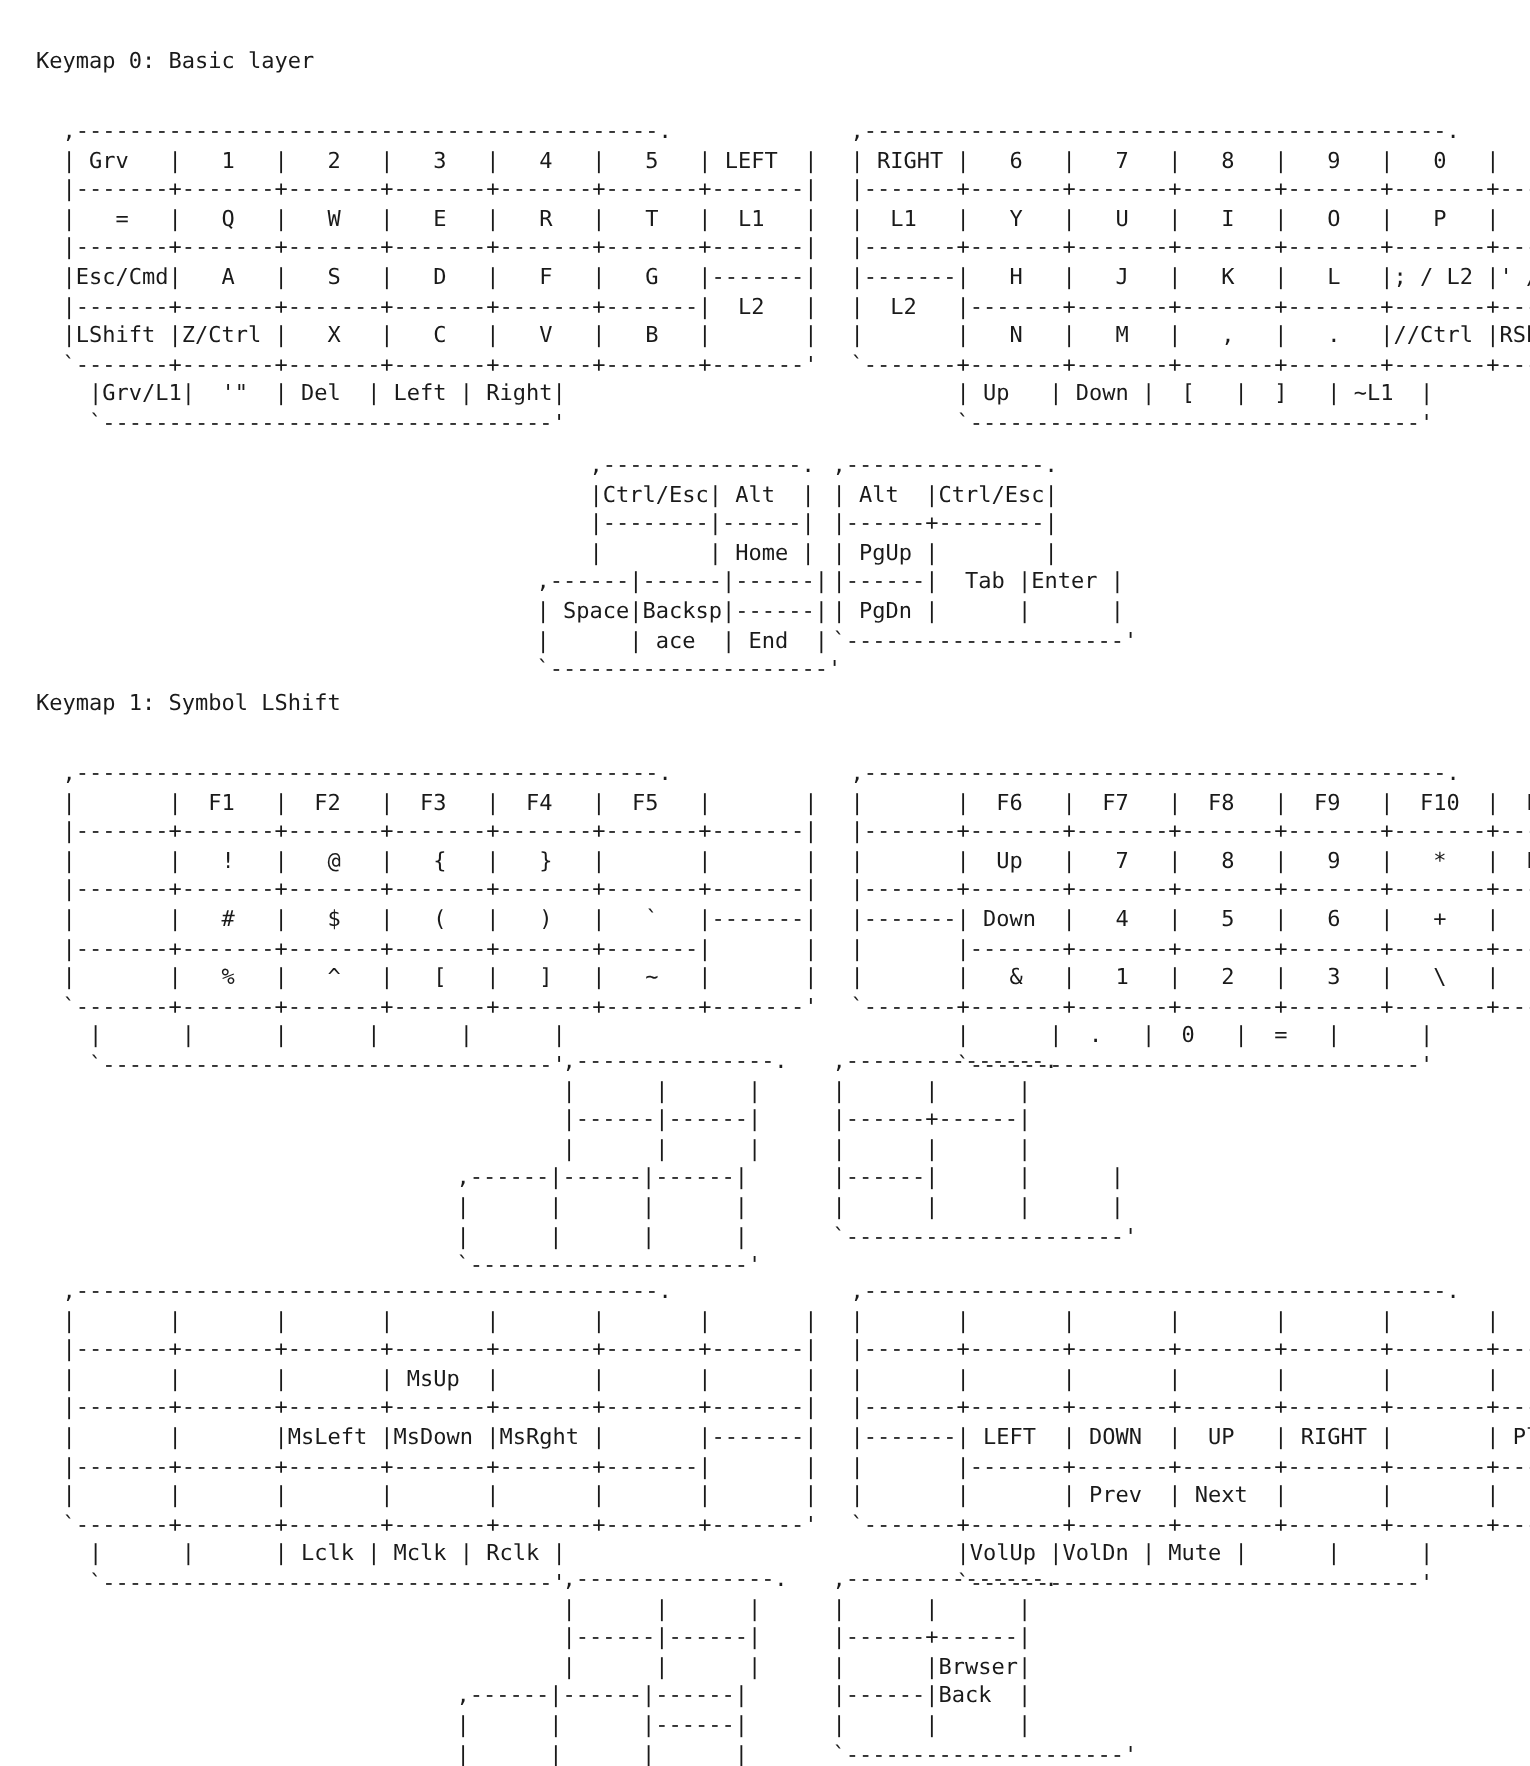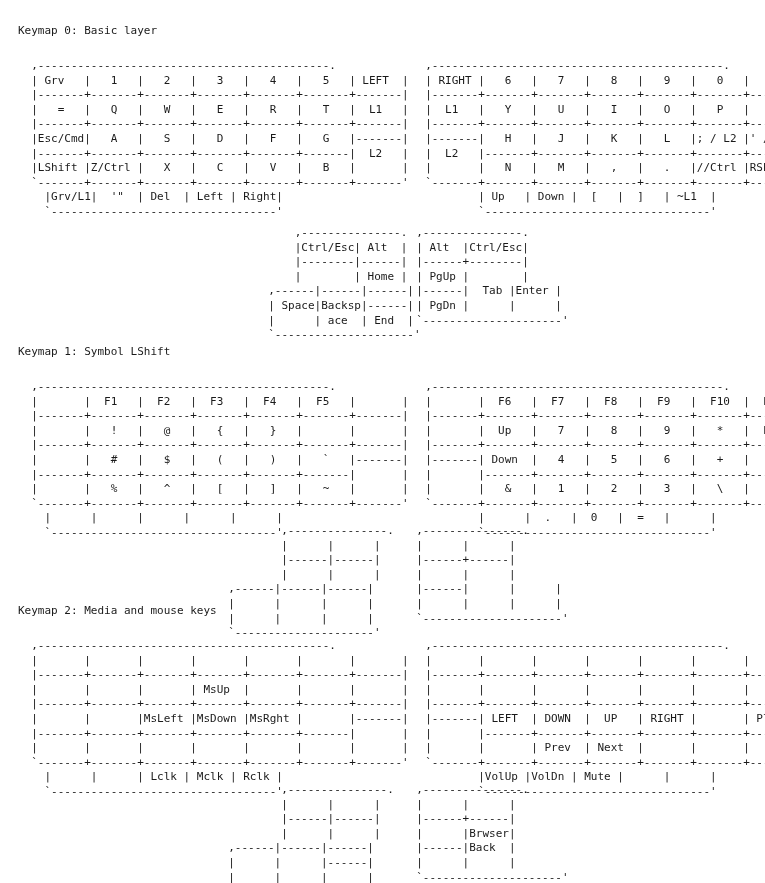--- a/index.html
+++ b/index.html
@@ -138,21 +138,20 @@
   `---------------------'</pre>
 
   <pre class="ascii-block" id="km1-thumb-right">  ,---------------.
   |      |      |
   |------+------|
   |      |      |
   |------|      |      |
   |      |      |      |
   `---------------------'</pre>
 
-  <div class="section-title" id="title-2">Keymap 2: Media and mouse keys</div>
   <pre class="ascii-block" id="km2-left">  ,--------------------------------------------.
   |       |       |       |       |       |       |       |
   |-------+-------+-------+-------+-------+-------+-------|
   |       |       |       | MsUp  |       |       |       |
   |-------+-------+-------+-------+-------+-------+-------|
   |       |       |MsLeft |MsDown |MsRght |       |-------|
   |-------+-------+-------+-------+-------+-------|       |
   |       |       |       |       |       |       |       |
   `-------+-------+-------+-------+-------+-------+-------'
     |      |      | Lclk | Mclk | Rclk |

